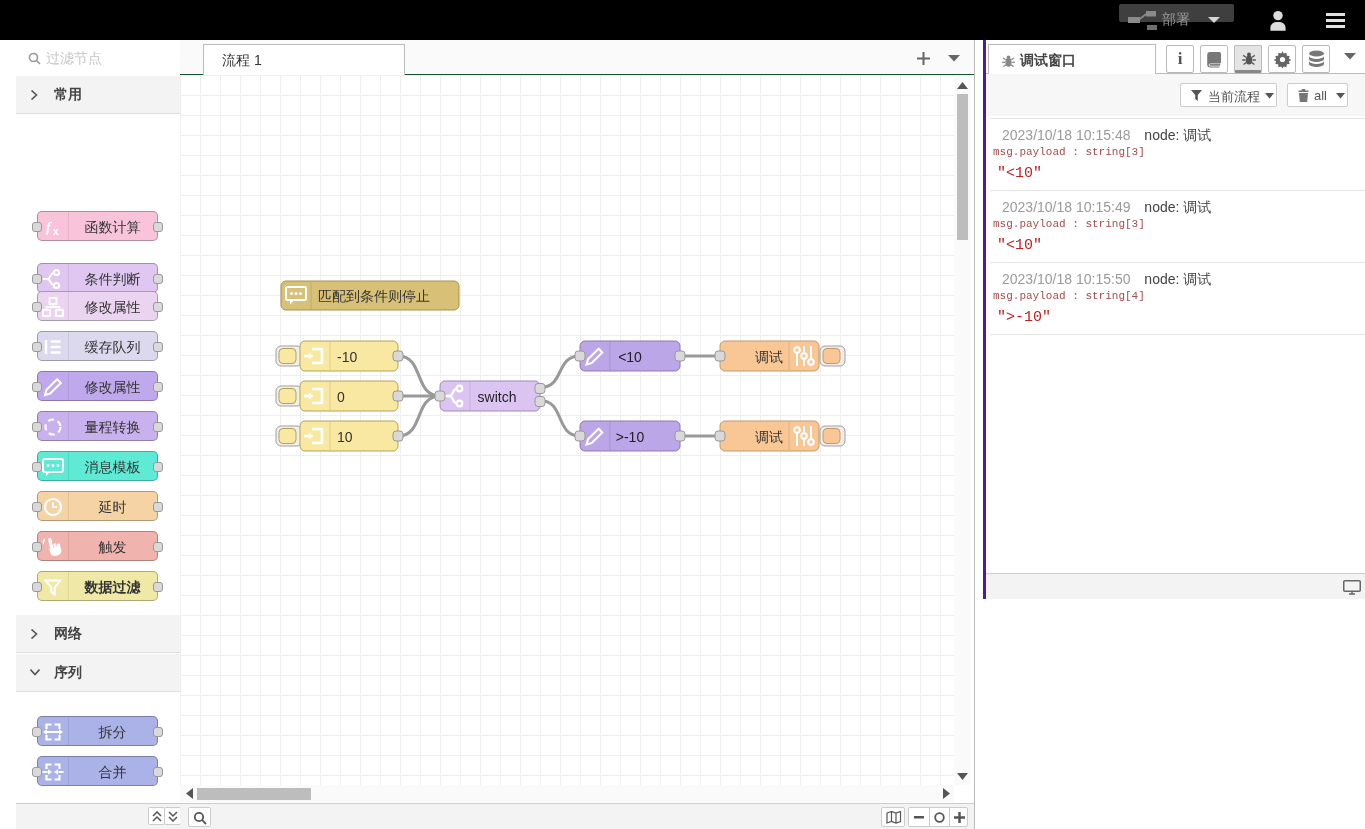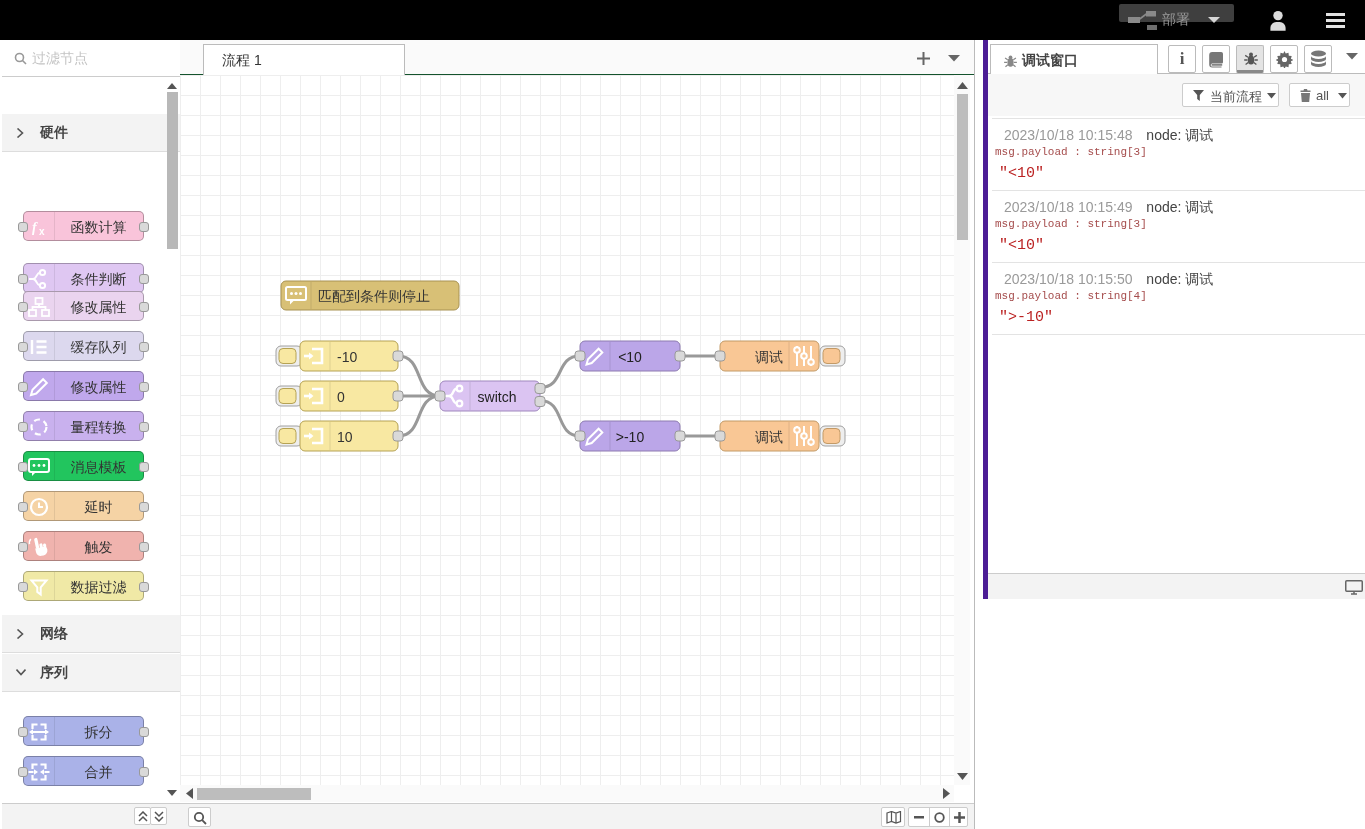--- a/index.html
+++ b/index.html
@@ -9,21 +9,21 @@
 
 
 #header { position:absolute; left:0; top:0; width:1365px; height:40px; background:#000; }
 #deploy { position:absolute; left:1119px; top:4px; width:115px; height:18px; background:#3f3f3f; border-radius:2px;padding-left:6px; }
 #deploy .dtext { position:absolute; left:43px; top:7px; font-size:14px; color:#979797; }
 #usericon { position:absolute; left:1268px; top:10px; }
 #menuicon { position:absolute; left:1326px; top:12.5px; width:19px; }
 #menuicon div { height:3.5px; background:#e2e2e2; margin-bottom:2.5px; }
 
 
-#palette { position:absolute; left:2px; top:40px; width:180px; height:789px; background:#fff; border-right:1px solid #bbb; }
+#palette { position:absolute; left:16px; top:40px; width:180px; height:789px; background:#fff; border-right:1px solid #bbb; }
 #psearch { position:absolute; left:0; top:0; width:179px; height:37px; background:#fff; border-bottom:1px solid #ccc; }
 #psearch .ph { position:absolute; left:30px; top:10px; font-size:14px; color:#c4c4c4; }
 .pcat { position:absolute; left:0; width:179px; height:38px; background:#f3f3f3; border-bottom:1px solid #ddd; }
 .pcat .cname { position:absolute; left:38px; top:10px; font-size:14px; font-weight:bold; color:#444; }
 .pcat svg { position:absolute; left:14px; top:14px; }
 .pitems { position:absolute; left:0; width:179px; background:#fff; }
 .pnode { position:absolute; left:21px; width:121px; height:30px; border-radius:5px; border:1px solid rgba(0,0,0,0.28); }
 .pnode .lbl { position:absolute; left:30px; right:0; top:7px; text-align:center; font-size:14px; color:#333; }
 .pnode .isep { position:absolute; left:30px; top:0; bottom:0; width:1px; background:rgba(0,0,0,0.08); }
 .pport { position:absolute; width:10px; height:10px; top:10px; background:#d9d9d9; border:1px solid #999; border-radius:3px; }
@@ -43,21 +43,21 @@
   background-size:20px 20px; }
 #flowsvg { position:absolute; left:0; top:35px; }
 #vscroll { position:absolute; left:774px; top:35px; width:16px; height:710px; background:#fafafa; }
 #vthumb { position:absolute; left:3px; top:19px; width:11px; height:146px; background:#bdbdbd; }
 #hscroll { position:absolute; left:0px; top:745px; width:774px; height:17px; background:#fafafa; }
 #hthumb { position:absolute; left:17px; top:3px; width:114px; height:12px; background:#bdbdbd; }
 #cfooter { position:absolute; left:0; bottom:0; width:794px; height:26px; background:#f3f3f3; border-top:1px solid #ccc; }
 .fbtn { position:absolute; background:#fff; border:1px solid #ccc; border-radius:2px; }
 
 
-#sidebar { position:absolute; left:983px; top:40px; width:382px; height:559px; background:#fff; border-left:5px solid #4c1d95; }
+#sidebar { position:absolute; left:983px; top:40px; width:382px; height:559px; background:#fff; border-left:3px solid #4c1d95; }
 #stabbar { position:absolute; left:0; top:0; width:381px; height:34px; background:#fff; border-bottom:1px solid #bbb; }
 #stab { position:absolute; left:2px; top:4px; width:168px; height:30px; background:#fff; border:1px solid #bbb; border-bottom:none; }
 #stab span { position:absolute; left:31px; top:7px; font-size:14px; font-weight:bold; color:#444; }
 .sbtn { position:absolute; top:5px; width:28px; height:28px; background:#fff; border:1px solid #bbb; border-radius:2px; }
 #stoolbar { position:absolute; left:0; top:34px; width:381px; height:42px; background:#f7f7f7; }
 .tbtn { position:absolute; top:9px; height:24px; background:#fff; border:1px solid #ccc; border-radius:2px; font-size:13px; color:#555; }
 #smsgs { position:absolute; left:4px; top:78px; width:376px; border-top:1px solid #e3e3e3; }
 .dmsg { position:relative; width:100%; height:72px; border-bottom:1px solid #e3e3e3; }
 .dmeta { position:absolute; left:12px; top:8px; font-size:14px; color:#9a9a9a;text-align:right; }
 .dmeta b { font-weight:normal; color:#444; margin-left:10px; }
@@ -94,25 +94,25 @@
   </div>
 
   <div id="palette">
     <div id="psearch">
       <svg class="abs" style="left:12px;top:12px" width="13" height="13" viewBox="0 0 13 13">
           <circle cx="5.5" cy="5.5" r="4" fill="none" stroke="#999" stroke-width="1.6"></circle>
           <path d="M8.5 8.5 L12 12" stroke="#999" stroke-width="1.6"></path>
         </svg>
       <span class="ph">过滤节点</span>
     </div>
-    <div class="pcat" style="top:74px">
+    <div class="pcat" style="top:36px">
         <svg width="8" height="10" viewBox="0 0 8 10">
           <path d="M1.5 0.5 L6.5 5 L1.5 9.5" fill="none" stroke="#555" stroke-width="1.6"></path>
         </svg>
-        <span class="cname">硬件</span>
+        <span class="cname">常用</span>
       </div>
 
     <div class="pitems" style="top:151px; height:424px;">
 
       <div class="pnode" style="top:20px; background:#f9c4da;">
           <div class="isep"></div>
           <div class="pport pportl"></div>
           <div class="pport pportr"></div>
           <div class="lbl">函数计算</div>
           <svg class="picon" viewBox="0 0 30 30">
@@ -164,21 +164,21 @@
         </div>
       <div class="pnode" style="top:220px; background:#c9b1ee;">
           <div class="isep"></div>
           <div class="pport pportl"></div>
           <div class="pport pportr"></div>
           <div class="lbl">量程转换</div>
           <svg class="picon" viewBox="0 0 30 30">
             <circle cx="15" cy="15" r="7.5" fill="none" stroke="#fff" stroke-width="2.2" stroke-dasharray="6 4"></circle>
           </svg>
         </div>
-      <div class="pnode" style="top:260px; background:#22c55e;">
+      <div class="pnode" style="top:260px; background:#5eead4;">
           <div class="isep"></div>
           <div class="pport pportl"></div>
           <div class="pport pportr"></div>
           <div class="lbl">消息模板</div>
           <svg class="picon" viewBox="0 0 30 30">
             <rect x="5" y="7" width="20" height="13" rx="2" fill="none" stroke="#fff" stroke-width="2"></rect>
             <path d="M8 20 v4 l4-4" fill="#fff"></path>
             <circle cx="10" cy="13.5" r="1.4" fill="#fff"></circle>
             <circle cx="15" cy="13.5" r="1.4" fill="#fff"></circle>
             <circle cx="20" cy="13.5" r="1.4" fill="#fff"></circle>
@@ -202,21 +202,21 @@
           <svg class="picon" viewBox="0 0 30 30">
             <g transform="rotate(-12 15 15)">
               <path d="M8.6 5.4 a6.4 6.4 0 0 0 -2.4 4.8" fill="none" stroke="#fff" stroke-width="1.6"></path>
               <rect x="11.8" y="5.4" width="3.3" height="11" rx="1.65" fill="#fff"></rect>
               <path d="M11 15.6 h8.6 a3 3 0 0 1 3 3 v0.6 a5 5 0 0 1 -5 5 h-2 a4.6 4.6 0 0 1 -4.6 -4.6 Z" fill="#fff"></path>
               <rect x="15.8" y="11.8" width="3" height="5" rx="1.5" fill="#fff"></rect>
               <rect x="19.4" y="12.6" width="2.9" height="4.4" rx="1.45" fill="#fff"></rect>
             </g>
           </svg>
         </div>
-      <div class="pnode" style="top:380px; background:#f0e9a6;">
+      <div class="pnode" style="top:380px; background:#f0e9a6;font-weight:bold;">
           <div class="isep"></div>
           <div class="pport pportl"></div>
           <div class="pport pportr"></div>
           <div class="lbl">数据过滤</div>
           <svg class="picon" viewBox="0 0 30 30">
             <path d="M7.5 8.5 h15 l-5.8 6.8 v7.2 l-3.4-2.6 v-4.6 Z" fill="none" stroke="#fff" stroke-width="2"></path>
           </svg>
         </div>
     </div>
 

